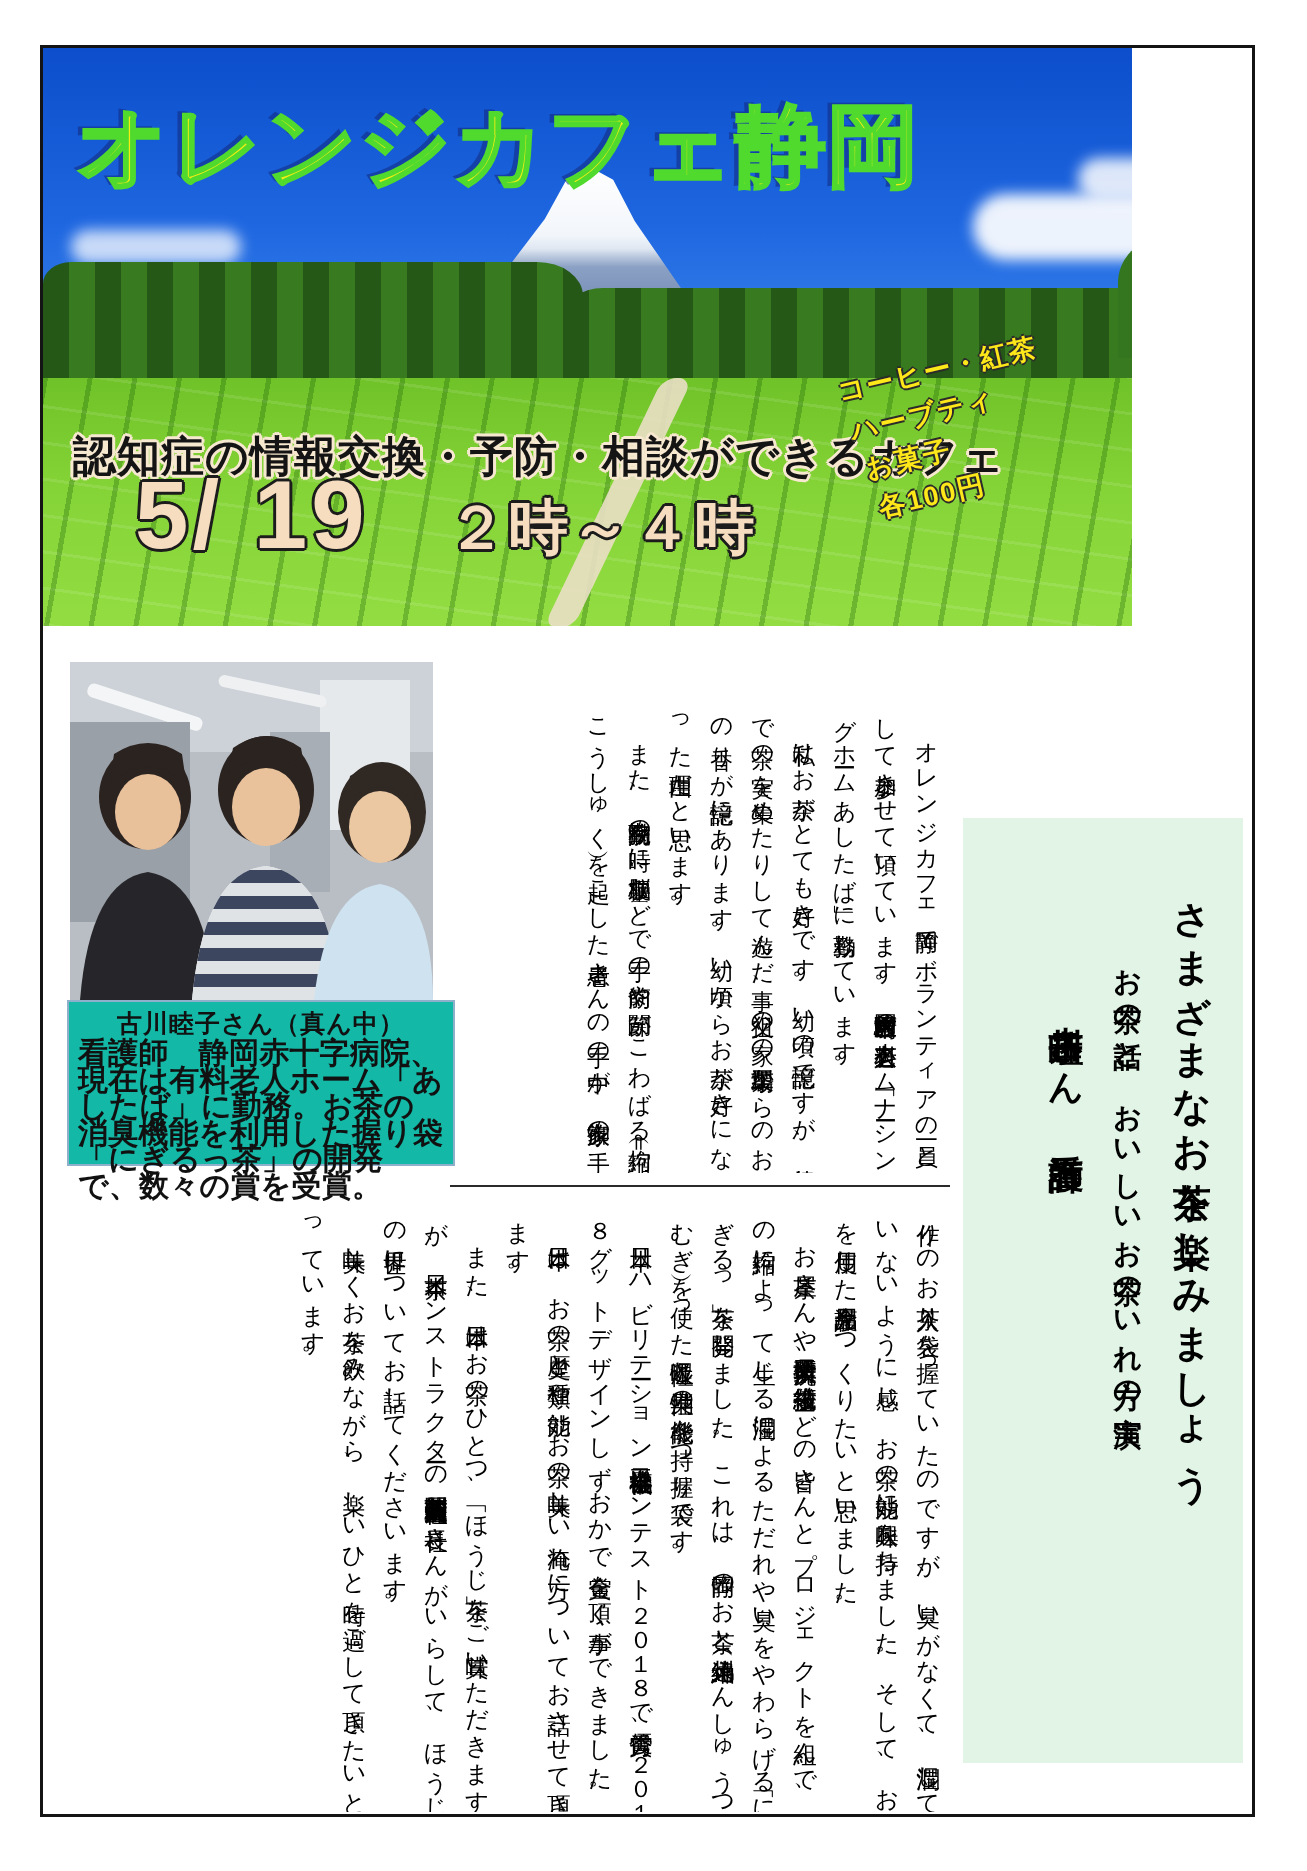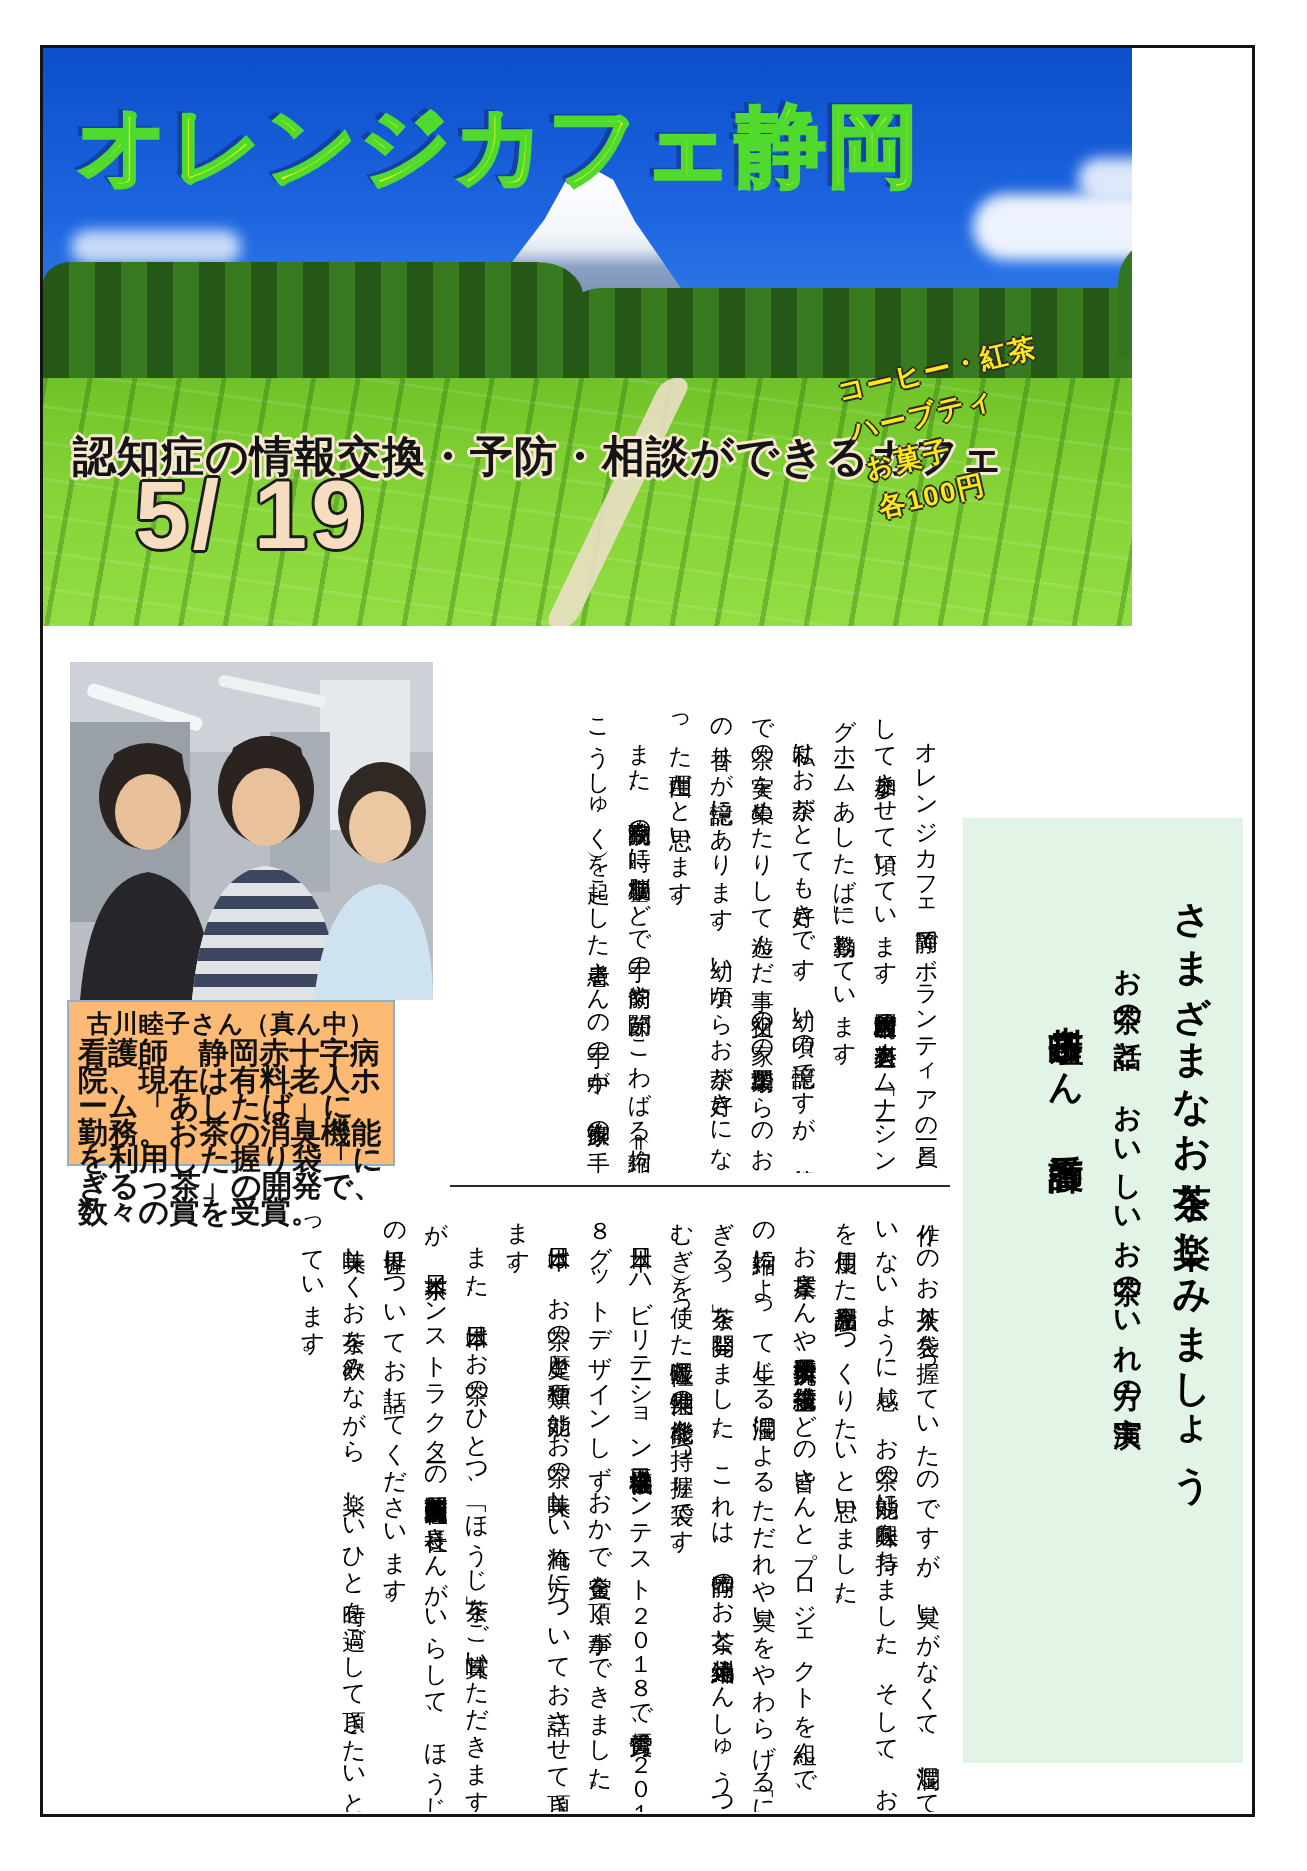--- a/index.html
+++ b/index.html
@@ -58,22 +58,22 @@
           text-shadow:2px 0 0 #2b2b2b,-2px 0 0 #2b2b2b,0 2px 0 #2b2b2b,0 -2px 0 #2b2b2b; }
   .menu-note div:nth-child(2){ padding-left:4px; }
   .menu-note div:nth-child(3){ padding-left:10px; }
   .menu-note div:nth-child(4){ padding-left:14px; }
 
   
   .serifjp { font-family:"Liberation Serif","DejaVu Serif",serif; }
 
   .group-photo { position:absolute; left:27px; top:614px; width:363px; height:338px; overflow:hidden; }
 
-  .caption-box { position:absolute; left:24px; top:952px; width:328px; height:166px;
-          border:2px solid #8fb0ca; background:#fdba74; padding:5px 9px 4px 9px;
+  .caption-box { position:absolute; left:24px; top:952px; width:388px; height:166px;
+          border:2px solid #8fb0ca; background:#14b8a6; padding:5px 9px 4px 9px;
           font-family:"Liberation Serif","DejaVu Serif",serif; color:#111; }
   .caption-title { font-size:25px; font-weight:700; text-align:center; letter-spacing:1px; }
   .caption-body  { font-size:30px; font-weight:600; line-height:26.5px; letter-spacing:0.2px; }
 
   .article-p1 { position:absolute; left:402px; top:655px; width:502px; height:470px;
           writing-mode:vertical-rl; text-orientation:mixed; overflow:hidden;
           font-size:23px; line-height:41px; color:#000; letter-spacing:0.5px; }
   .article-p1 p, .article-p2 p { margin:0; }
   .divider { position:absolute; left:407px; top:1137px; width:500px; border-top:2px solid #2a2a2a; }
   .article-p2 { position:absolute; left:25px; top:1158px; width:880px; height:606px;
@@ -109,20 +109,21 @@
     <div class="trees t2"></div>
     <div class="trees t3"></div>
     <div class="field"></div>
     <div class="path"></div>
 
     <div class="hero-title">オレンジカフェ静岡</div>
     <div class="sched-v">毎月第三日曜日</div>
     <div class="subtitle">認知症の情報交換・予防・相談ができるカフェ</div>
     <div class="datetime">
       <span class="date-big">5/ 19</span>
+      <span class="time-big">２時～４時</span>
     </div>
     <div class="menu-note">
       <div>コーヒー・紅茶</div>
       <div>ハーブティ</div>
       <div>お菓子</div>
       <div>各100円</div>
     </div>
   </div>
 
   <div class="group-photo">

